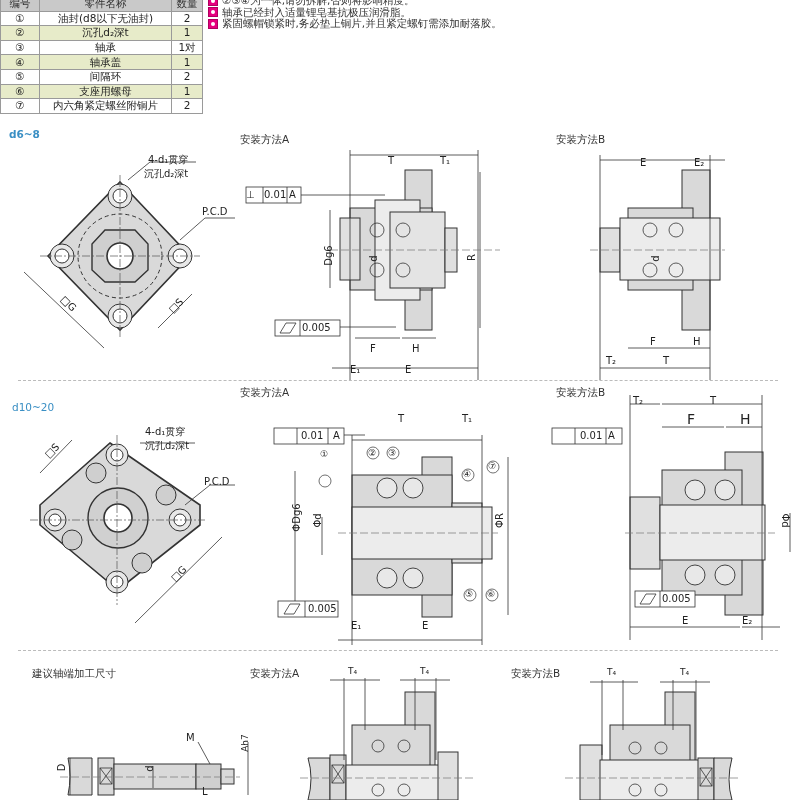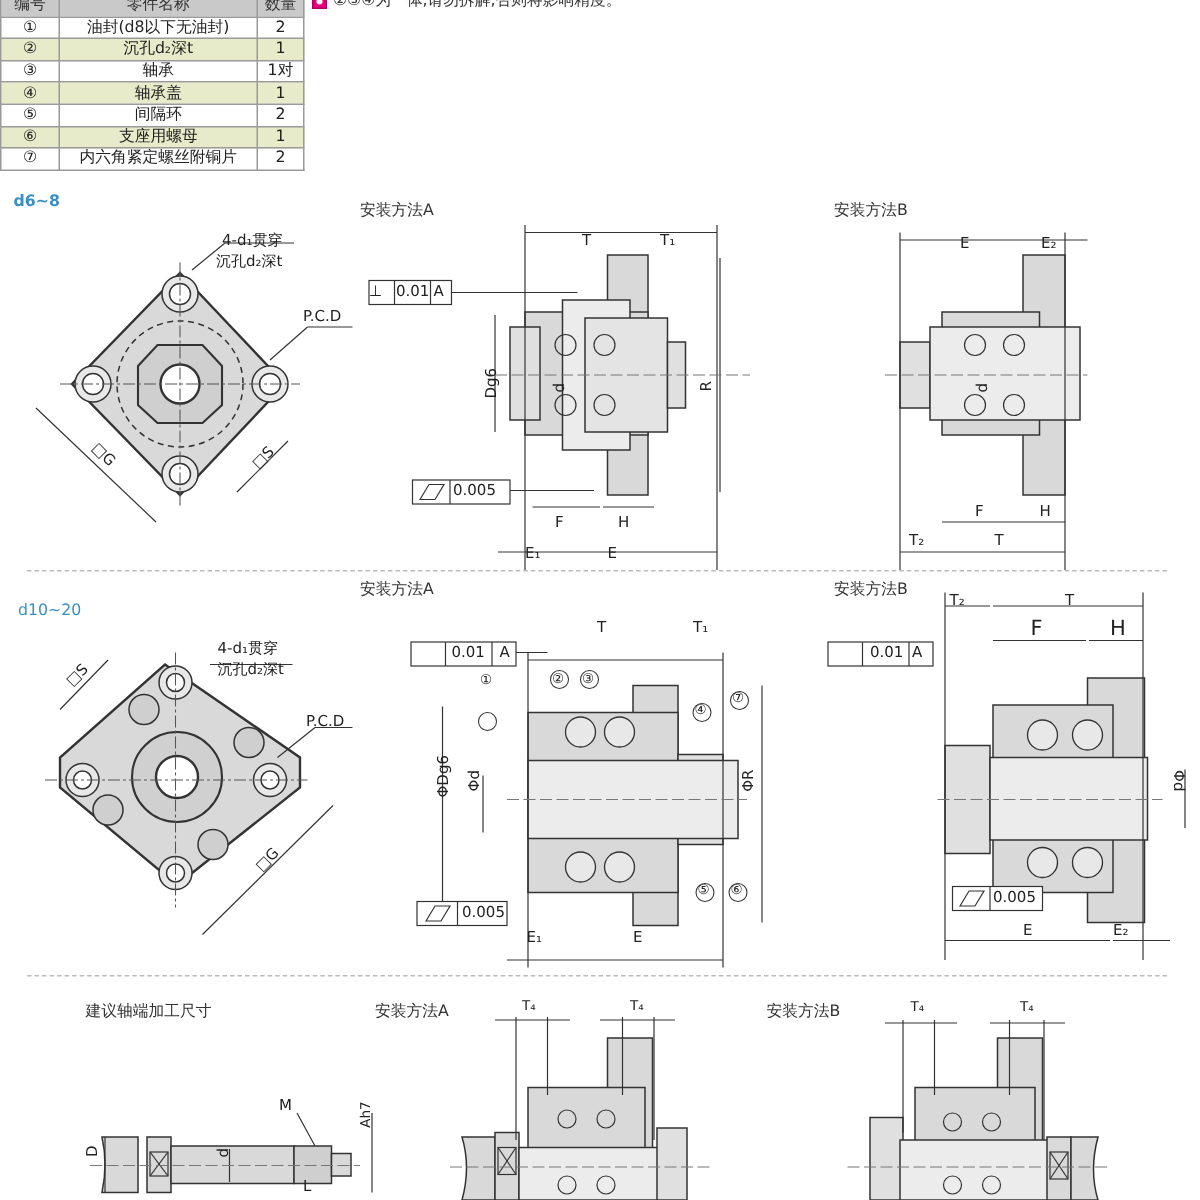--- a/index.html
+++ b/index.html
@@ -69,20 +69,28 @@
         <td class="qty">2</td>
       </tr>
 </tbody>
   </table>
 
 <div class="notes">
   <div>
       <span class="bullet"></span>
       <span>②③④为一体,请勿拆解,否则将影响精度。</span>
     </div>
+  <div>
+      <span class="bullet"></span>
+      <span>轴承已经封入适量锂皂基抗极压润滑脂。</span>
+    </div>
+  <div>
+      <span class="bullet"></span>
+      <span>紧固螺帽锁紧时,务必垫上铜片,并且紧定螺钉需添加耐落胶。</span>
+    </div>
 </div>
 
 <div class="abs range" style="left:9px;top:128px;font-weight:bold;">d6~8</div>
 
 <svg width="240" height="230" style="left:0;top:120px;">
   <g stroke="#333" stroke-width="1" fill="#d9d9d9">
     <polygon points="120,62 190,136 120,210 48,136" stroke-width="1.6"></polygon>
     <circle cx="120" cy="76" r="12" fill="#e8e8e8"></circle>
       <circle cx="120" cy="76" r="7" fill="#fff"></circle>
     <circle cx="120" cy="196" r="12" fill="#e8e8e8"></circle>
@@ -338,21 +346,21 @@
 <div class="abs" style="left:740px;top:411px;font-size:14px;">H</div>
 <div class="lbl" style="left:580px;top:430px;">0.01</div>
 <div class="lbl" style="left:608px;top:430px;">A</div>
 <div class="lbl" style="left:662px;top:593px;">0.005</div>
 <div class="lbl" style="left:778px;top:515px;transform:rotate(90deg);">Φd</div>
 <div class="lbl" style="left:682px;top:615px;">E</div>
 <div class="lbl" style="left:742px;top:615px;">E₂</div>
 
 <div class="sep" style="top:650px;"></div>
 
-<div class="abs caption" style="left:57px;top:667px;font-family:Liberation Mono, monospace;">建议轴端加工尺寸</div>
+<div class="abs caption" style="left:32px;top:667px;font-family:Liberation Mono, monospace;">建议轴端加工尺寸</div>
 <svg width="270" height="140" style="left:0;top:660px;">
   <g stroke="#333" stroke-width="1" fill="#d9d9d9">
     <path d="M68,98 L92,98 L92,135 L68,135 Q72,116 68,98 Z"></path>
     <rect x="98" y="98" width="16" height="37"></rect>
     <rect x="114" y="104" width="82" height="25"></rect>
     <rect x="196" y="104" width="25" height="25" fill="#cfcfcf"></rect>
     <rect x="221" y="109" width="13" height="15"></rect>
   </g>
   <g stroke="#333" stroke-width="0.8" fill="none">
     <rect x="100" y="108" width="12" height="16"></rect>

